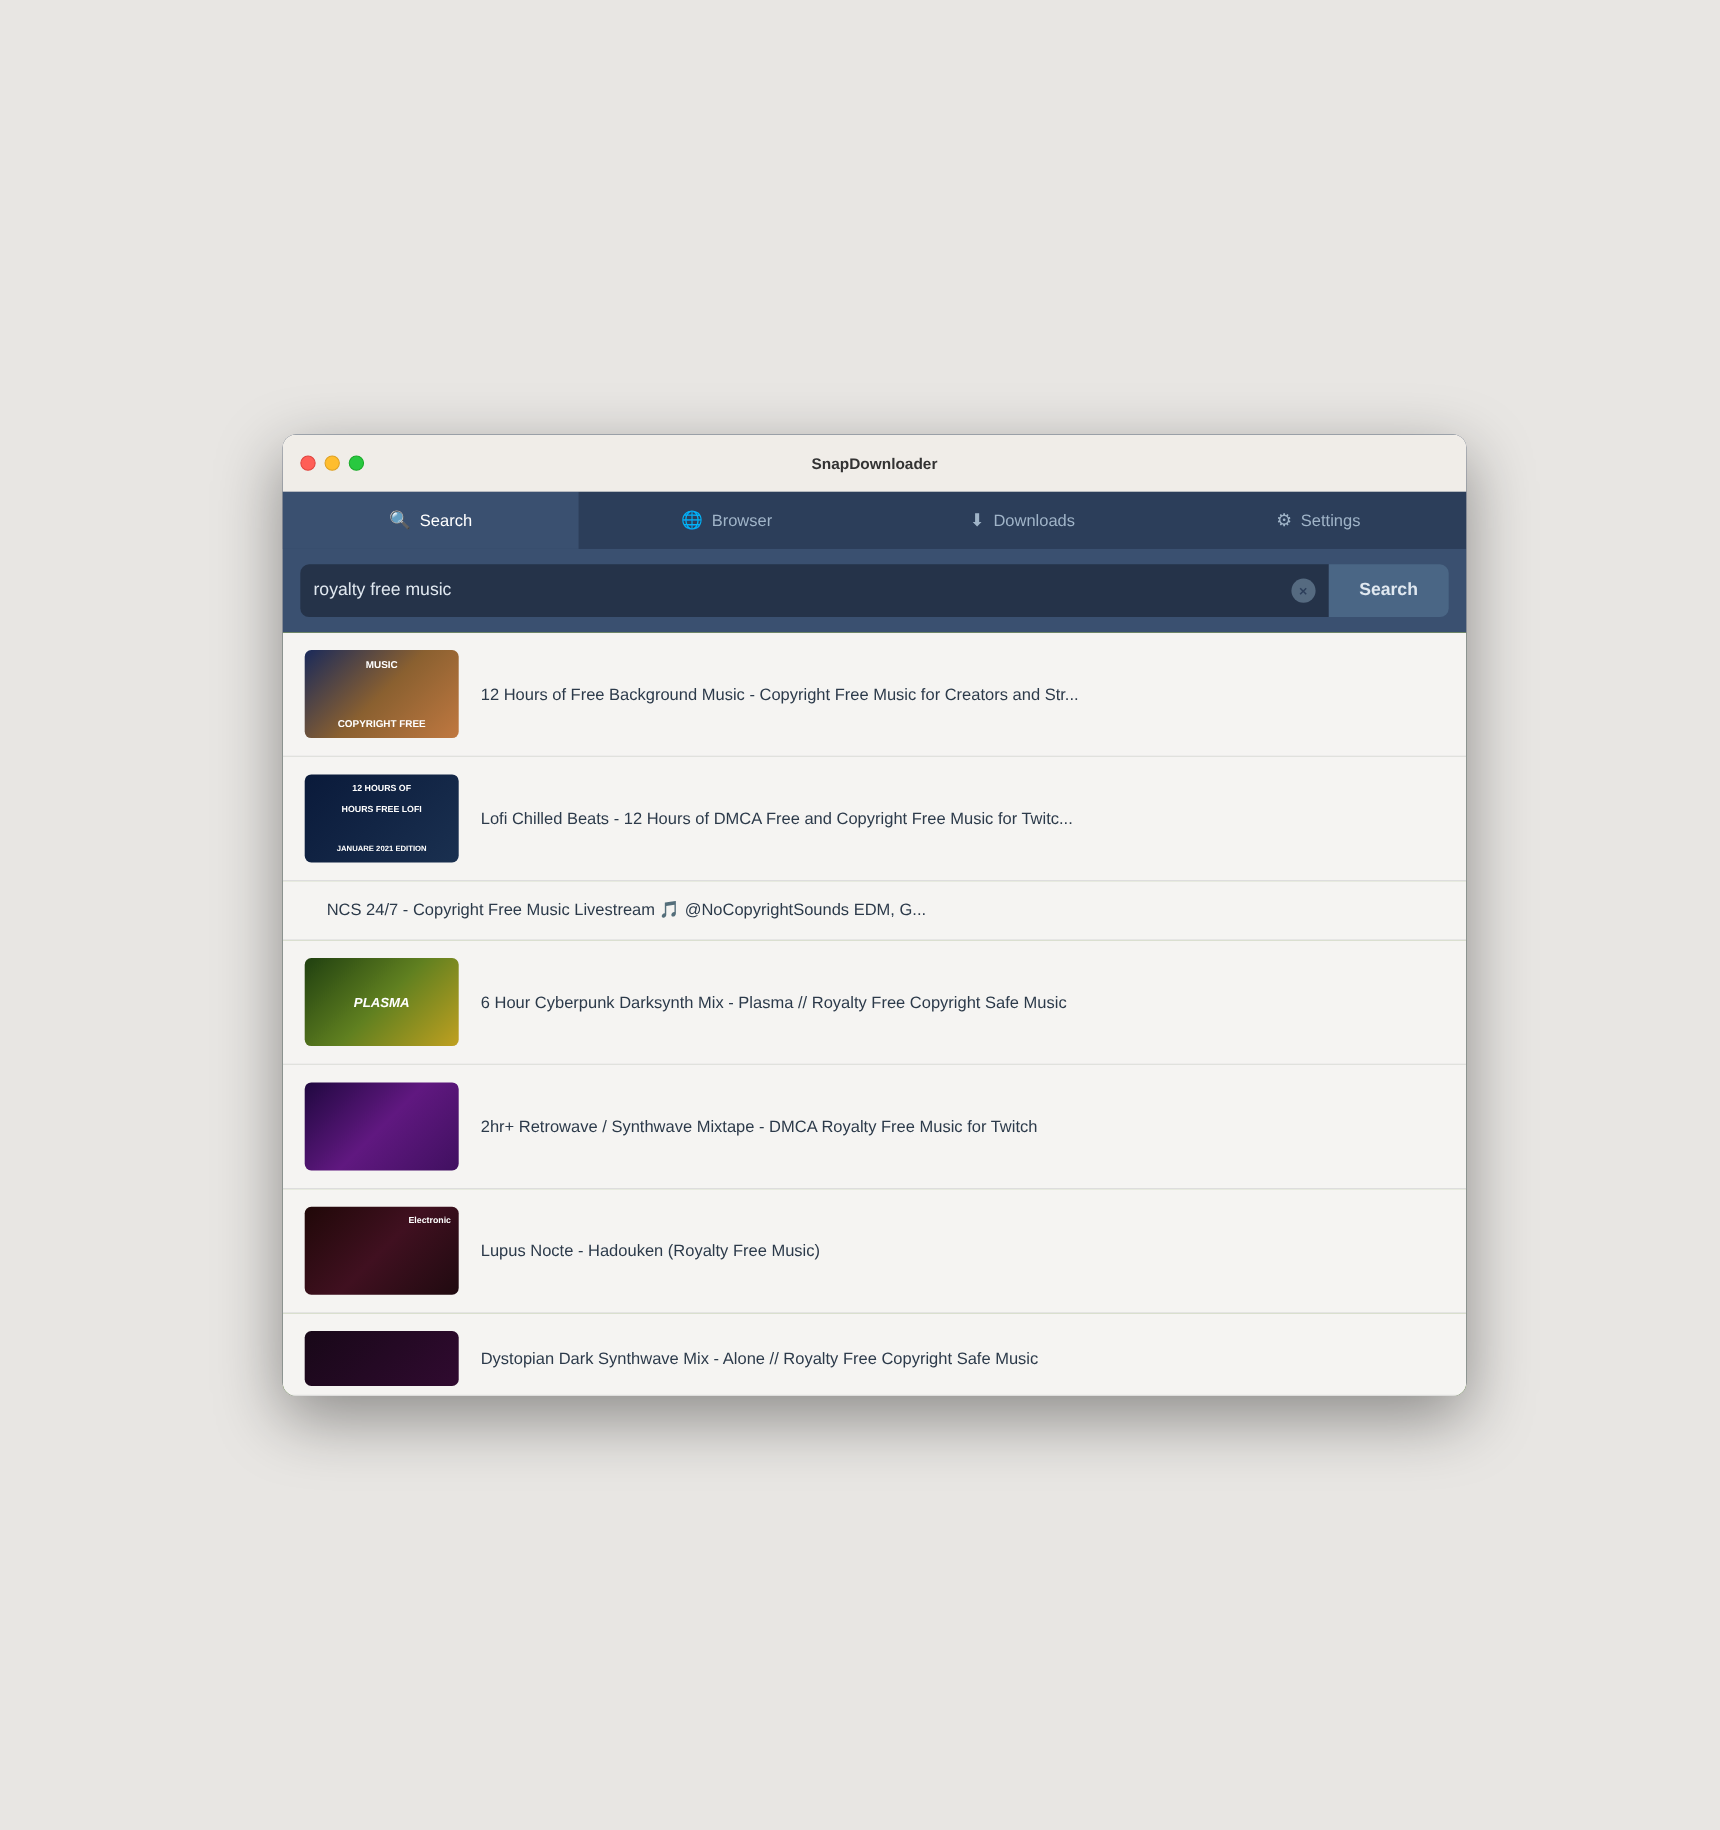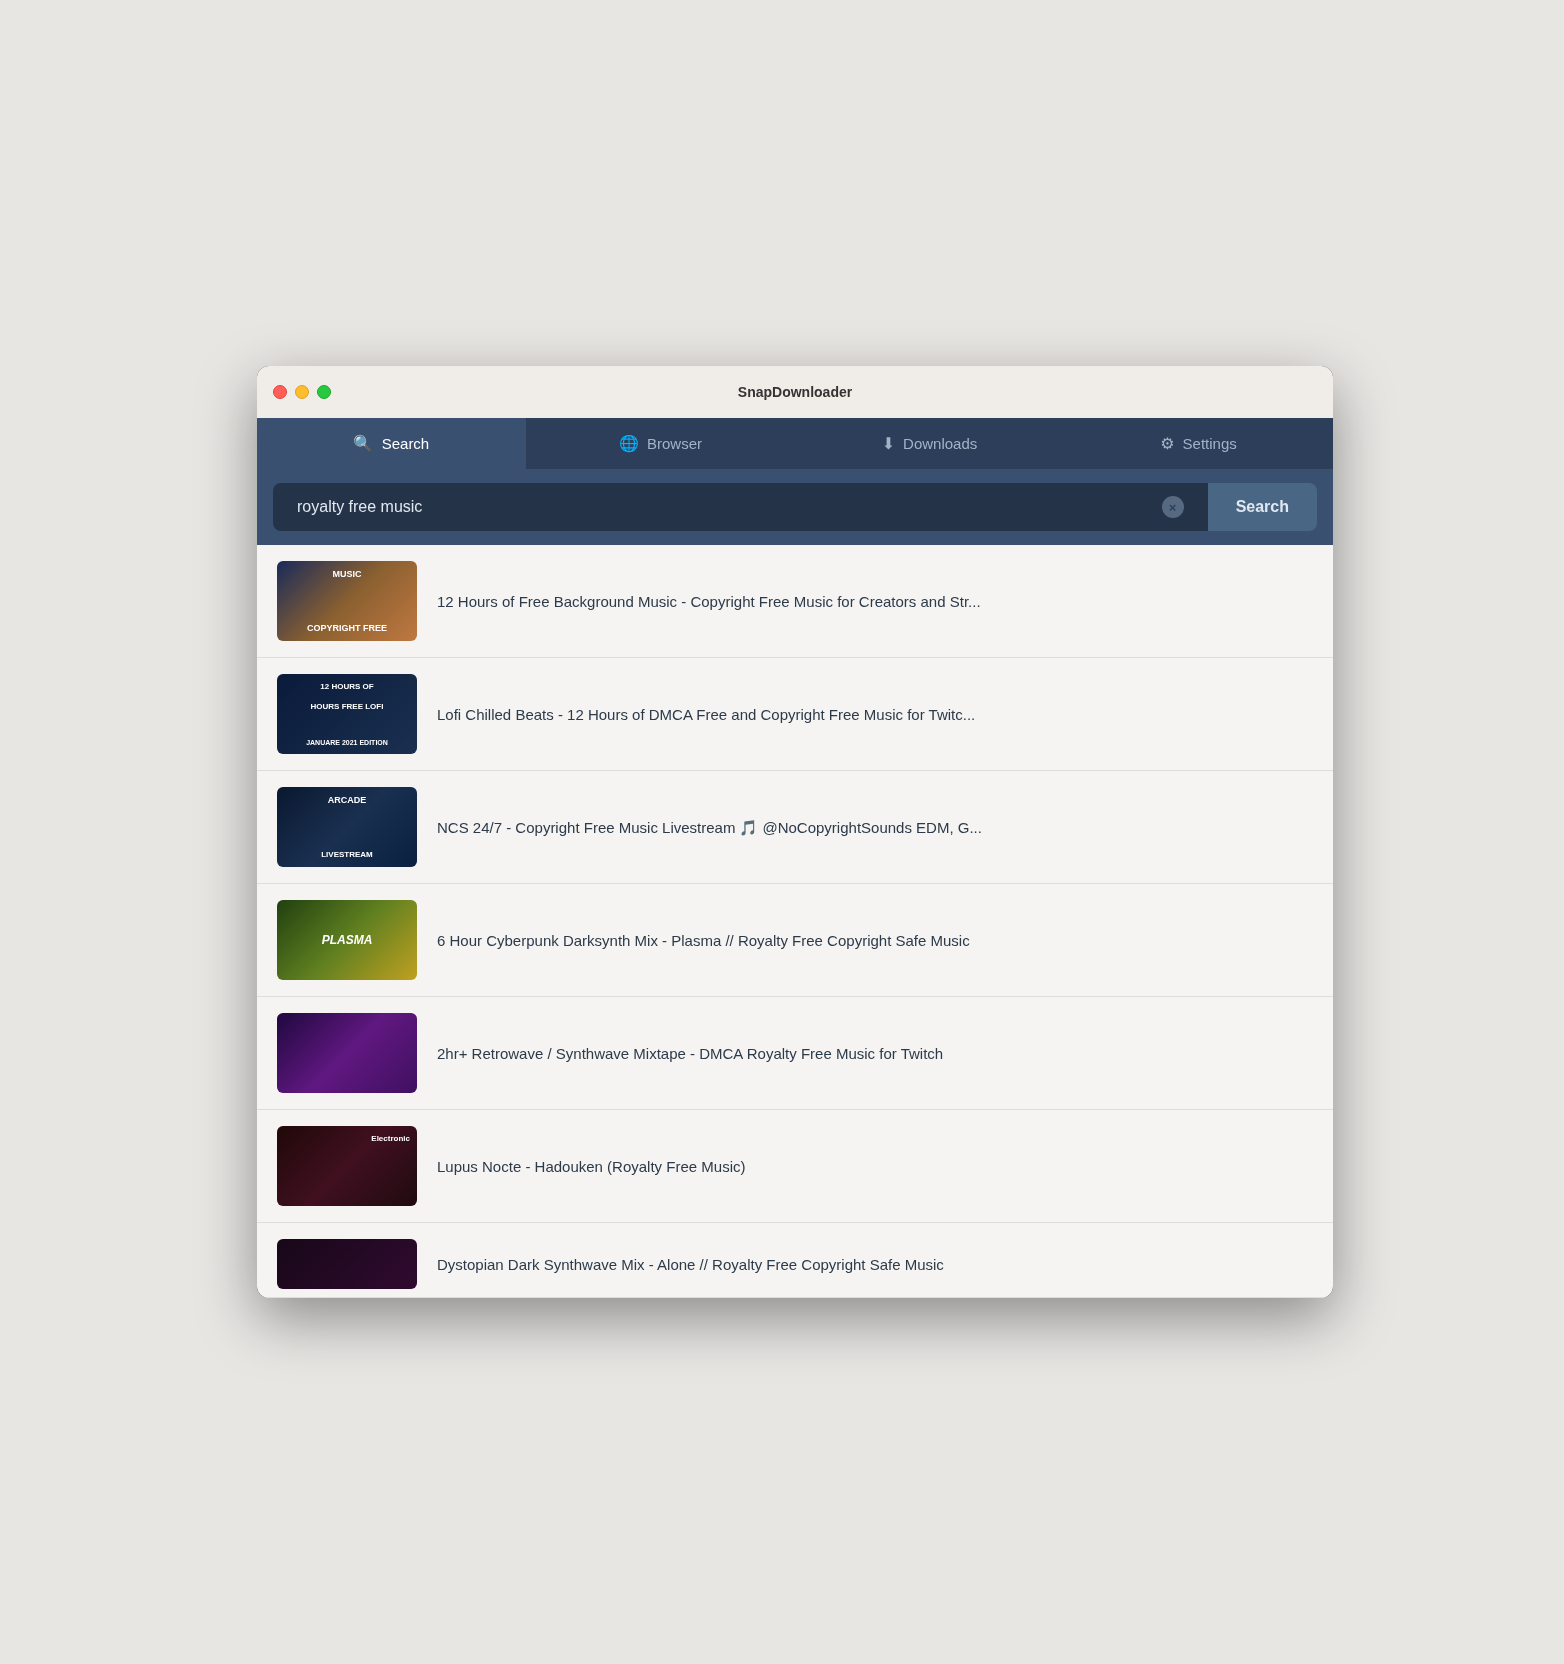--- a/index.html
+++ b/index.html
@@ -91,21 +91,21 @@
       gap: 0;
       align-items: center;
     }
 
     .search-input-wrapper {
       flex: 1;
       background: #253349;
       border-radius: 8px 0 0 8px;
       display: flex;
       align-items: center;
-      padding: 0 24px;
+      padding: 0 12px;
       height: 48px;
     }
 
     .search-input {
       flex: 1;
       background: transparent;
       border: none;
       outline: none;
       color: #e0e8f0;
       font-size: 16px;
@@ -270,24 +270,20 @@
     <div class="result-item">
       <div class="thumb-placeholder thumb-2">
         <div class="thumb-text thumb-top" style="font-size:8px;">12 HOURS OF</div>
         <div class="thumb-text thumb-mid" style="font-size:8px; top:40%;">HOURS FREE LOFI</div>
         <div class="thumb-text thumb-bot" style="font-size:7px;">JANUARE 2021 EDITION</div>
       </div>
       <span class="result-title">Lofi Chilled Beats - 12 Hours of DMCA Free and Copyright Free Music for Twitc...</span>
     </div>
 
     <div class="result-item">
-      <div class="thumb-placeholder thumb-3">
-        <div class="thumb-text thumb-top" style="font-size:9px;">ARCADE</div>
-        <div class="thumb-text thumb-bot" style="font-size:8px;">LIVESTREAM</div>
-      </div>
       <span class="result-title">NCS 24/7 - Copyright Free Music Livestream 🎵 @NoCopyrightSounds EDM, G...</span>
     </div>
 
     <div class="result-item">
       <div class="thumb-placeholder thumb-4">
         <div class="thumb-text thumb-mid" style="font-size:12px; font-style:italic; top:50%;">PLASMA</div>
       </div>
       <span class="result-title">6 Hour Cyberpunk Darksynth Mix - Plasma // Royalty Free Copyright Safe Music</span>
     </div>
 

